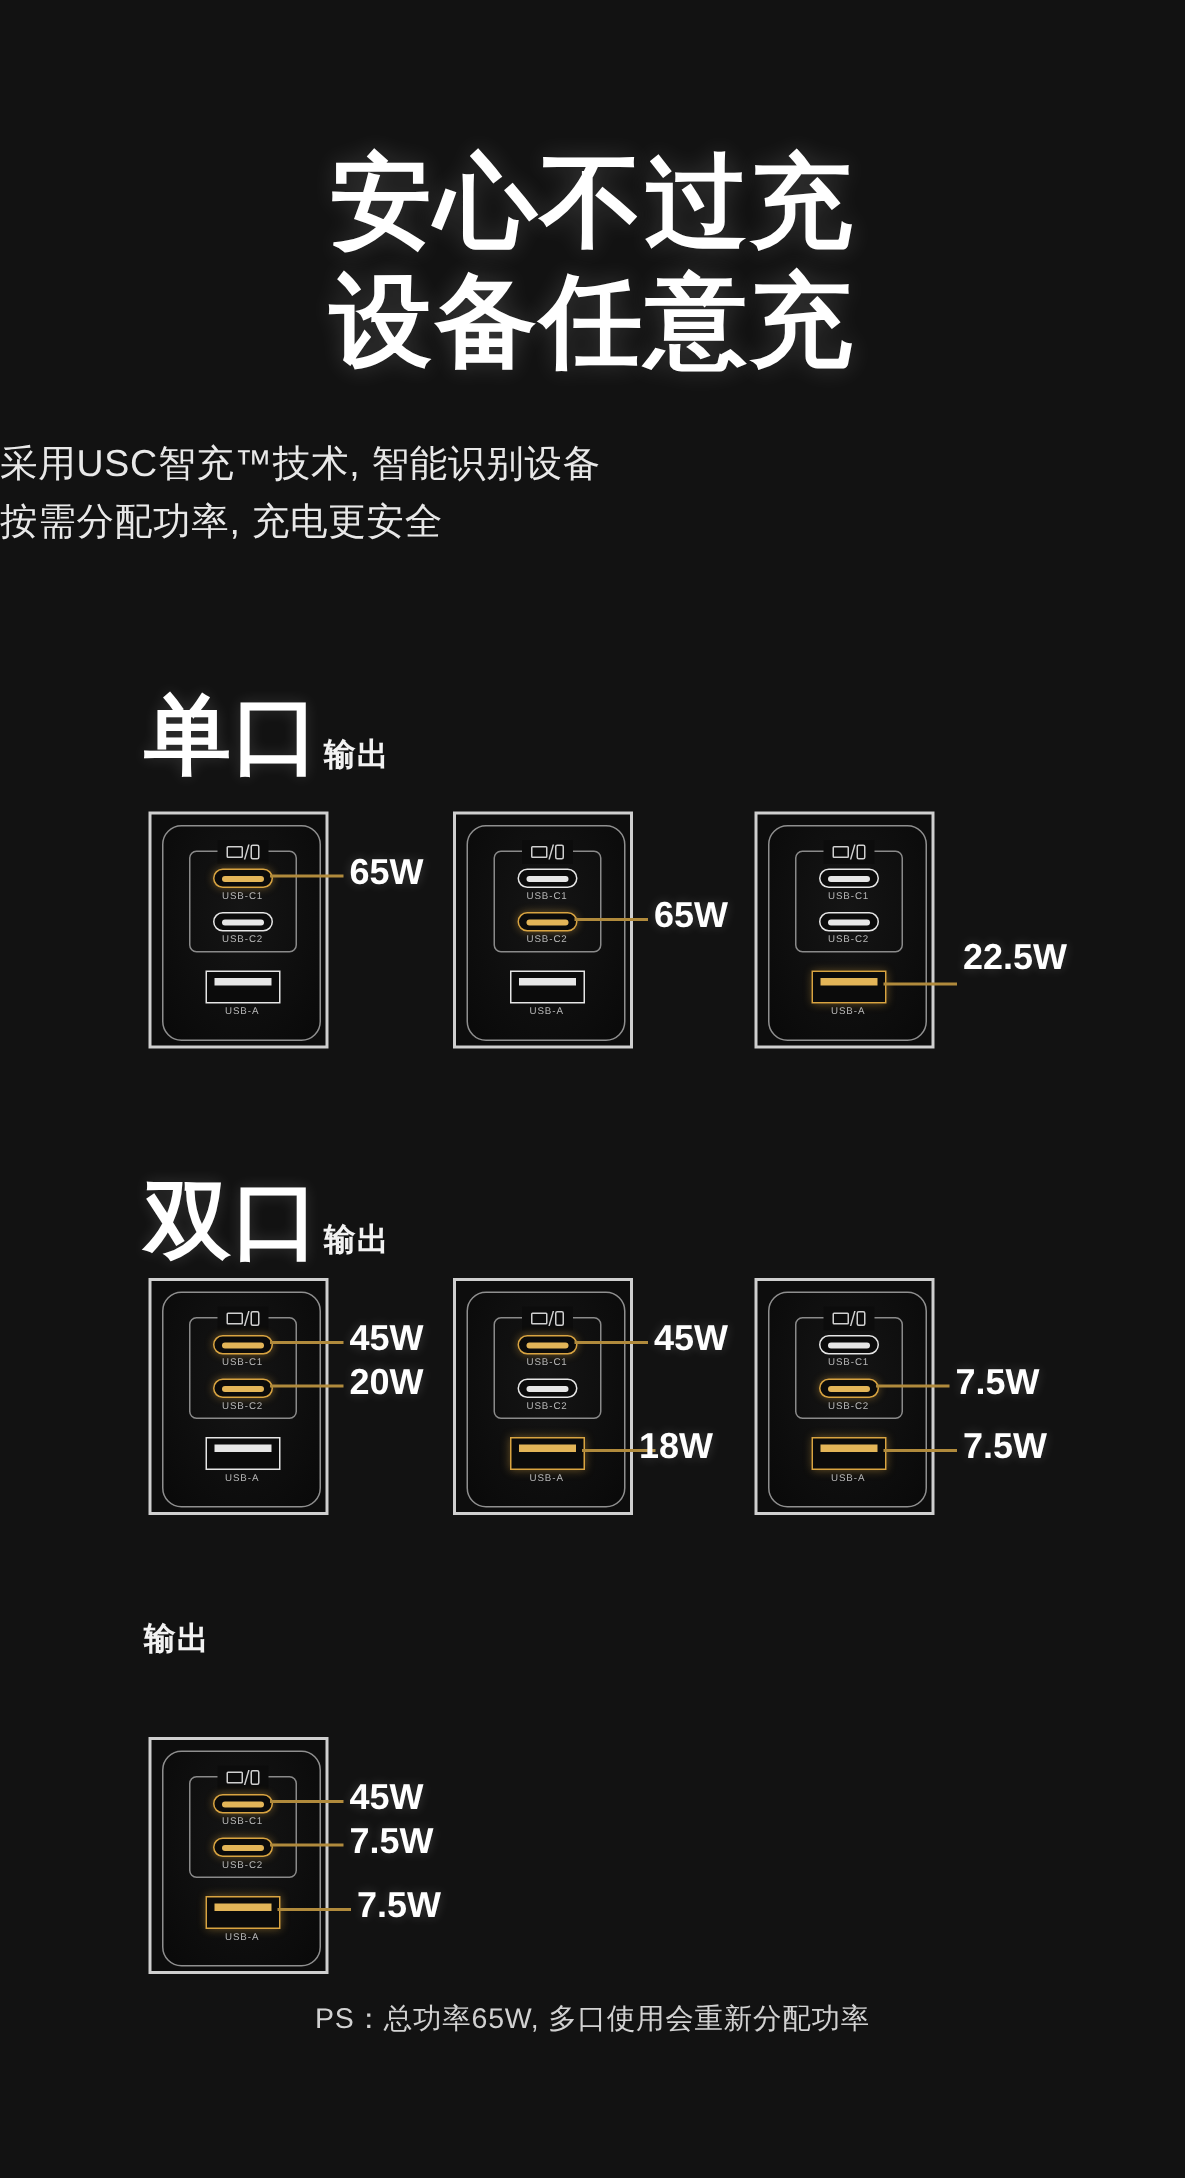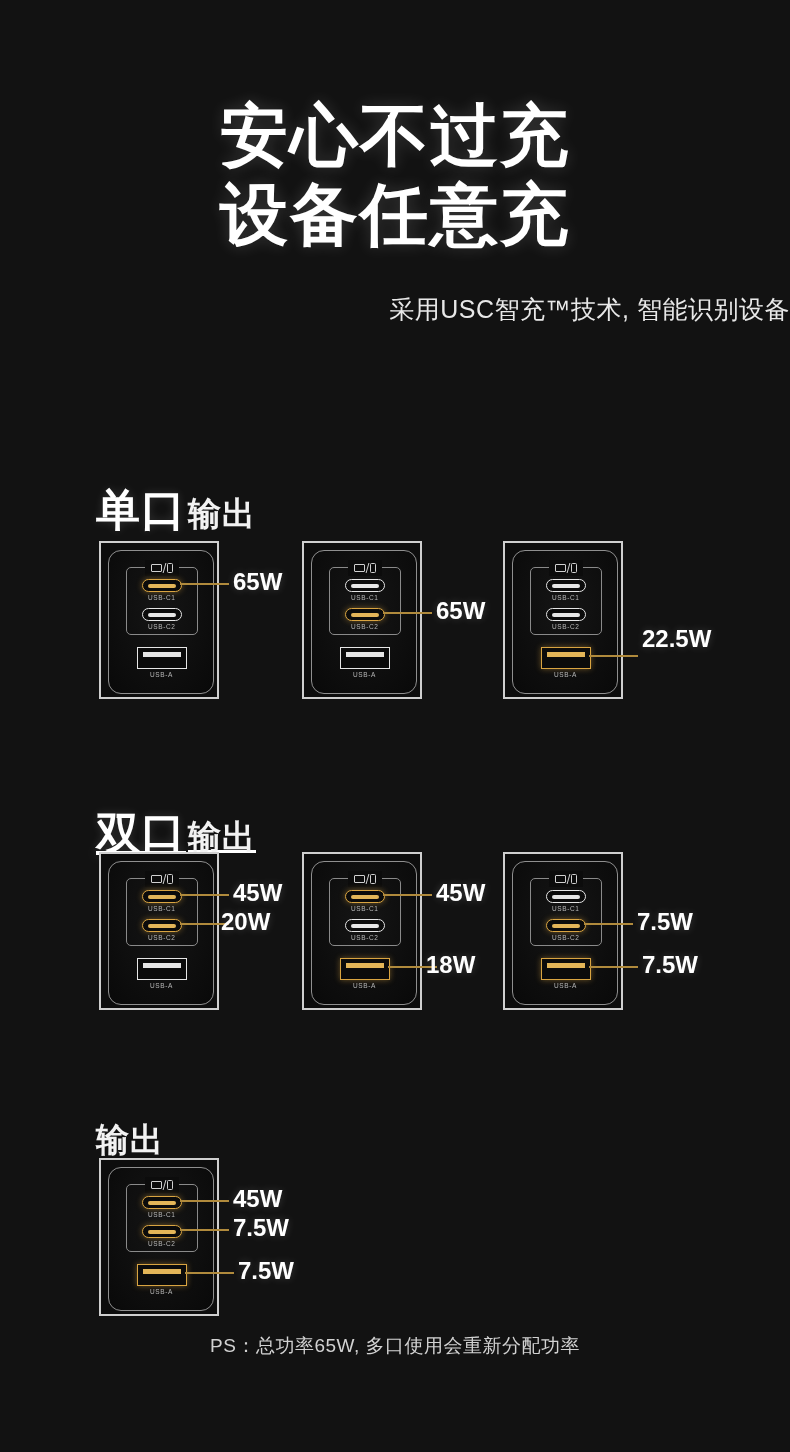--- a/index.html
+++ b/index.html
@@ -21,52 +21,51 @@
     display:block;
     font-size:68px;
     font-weight:bold;
     letter-spacing:2px;
     line-height:1.16;
     color:#ffffff;
     text-shadow:0 0 16px rgba(255,255,255,.18);
   }
 
   .subhead{
-    text-align:right;
+    text-align:left;
     margin-top:36px;
   }
   .subhead .sub-line{
     display:block;
     font-size:25px;
     line-height:1.55;
     color:#e8e8e8;
     letter-spacing:.5px;
   }
 
   
   .section{ position:relative; }
   .sec-head{
     margin-left:96px;
     display:flex;
     align-items:baseline;
     gap:2px;
   }
   .sec-head .big{
-    font-size:44px;
+    font-size:58px;
     font-weight:bold;
     color:#ffffff;
     letter-spacing:1px;
     text-shadow:0 0 10px rgba(255,255,255,.15);
   }
   .sec-head .small{
-    font-size:33px;
+    font-size:21px;
     font-weight:bold;
     color:#f2f2f2;
     letter-spacing:1px;
-    margin-top:40px;
   }
 
   
   .unit{ position:relative; }
 
   .outer-box{
     position:absolute;
     left:0; top:0;
     width:120px; height:158px;
     border:2px solid #cfcfcf;
@@ -201,20 +200,21 @@
 </head>
 <body>
 
 <div class="headline">
   <span class="hl-line">安心不过充</span>
   <span class="hl-line">设备任意充</span>
 </div>
 
 <div class="subhead">
   <span class="sub-line">采用USC智充™技术, 智能识别设备</span>
+  <span class="sub-line">按需分配功率, 充电更安全</span>
 </div>
 
 <div id="sections-root">
     <div class="section" style="position: absolute; left: 0px; top: 452px; width: 790px;">
       <div class="sec-head">
         <span class="big">单口</span>
         <span class="small">输出</span>
       </div>
       <div class="unit" style="position: absolute; left: 99px; top: 89px;">
         <div class="outer-box">
@@ -309,21 +309,21 @@
                 <i></i>
               </div>
               <div class="plabel">USB-A</div>
             </div>
           </div>
         </div>
         <div class="leader" style="left: 86px; top: 114px; width: 49px;"></div>
         <div class="watt" style="left: 139px; top: 84px;">22.5W</div>
       </div>
     </div>
-    <div class="section" style="position: absolute; left: 0px; top: 775px; width: 730px; text-decoration: underline;">
+    <div class="section" style="position: absolute; left: 0px; top: 775px; width: 730px;">
       <div class="sec-head">
         <span class="big">双口</span>
         <span class="small">输出</span>
       </div>
       <div class="unit" style="position: absolute; left: 99px; top: 77px;">
         <div class="outer-box">
           <div class="face">
             <div class="cgroup">
               <div class="cgroup-notch">
                 <span class="ic-monitor"></span>
@@ -347,21 +347,21 @@
               <div class="pa">
                 <i></i>
               </div>
               <div class="plabel">USB-A</div>
             </div>
           </div>
         </div>
         <div class="leader" style="left: 81px; top: 42px; width: 49px;"></div>
         <div class="watt" style="left: 134px; top: 27px;">45W</div>
         <div class="leader" style="left: 81px; top: 71px; width: 49px;"></div>
-        <div class="watt" style="left: 122px; top: 56px;">20W</div>
+        <div class="watt" style="left: 134px; top: 56px;">20W</div>
       </div>
       <div class="unit" style="position: absolute; left: 302px; top: 77px;">
         <div class="outer-box">
           <div class="face">
             <div class="cgroup">
               <div class="cgroup-notch">
                 <span class="ic-monitor"></span>
                 <span class="ic-slash"></span>
                 <span class="ic-phone"></span>
               </div>

